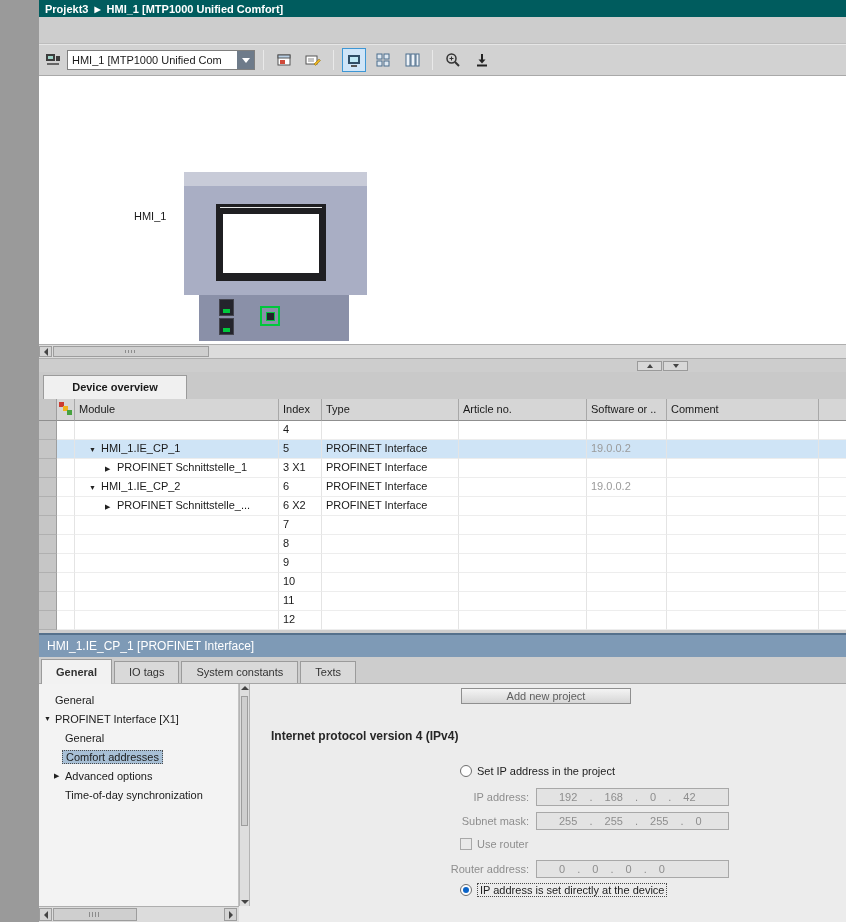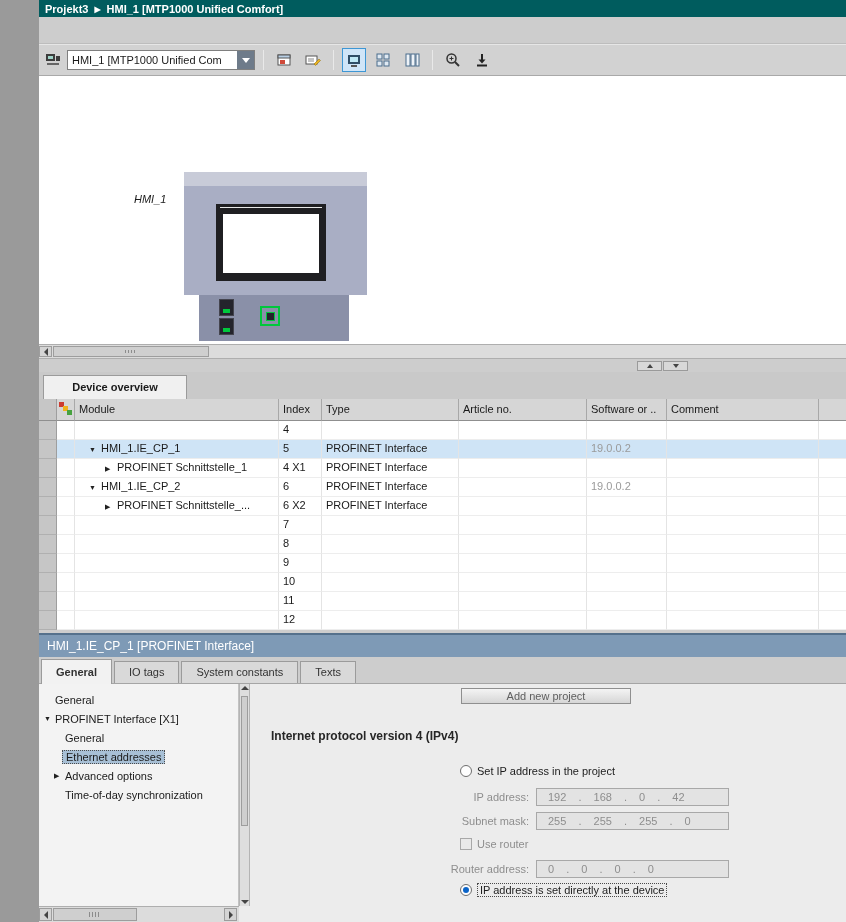--- a/index.html
+++ b/index.html
@@ -25,21 +25,21 @@
   .tb-select-value { flex:1; padding:0 4px; white-space:nowrap; overflow:hidden; }
   .tb-select-arrow { width:17px; height:18px; background:#6e7b8a; display:flex; align-items:center; justify-content:center; }
   .tb-select-arrow::after { content:""; border-left:4px solid transparent; border-right:4px solid transparent; border-top:5px solid #fff; }
   .tb-sep { width:1px; height:20px; background:#a5a5a5; border-right:1px solid #e9e9e9; margin:0 3px; }
   .tb-btn { width:24px; height:24px; border:1px solid transparent; background:transparent;
     display:inline-flex; align-items:center; justify-content:center; cursor:pointer; }
   .tb-btn.active { background:var(--active_tool_bg,#cfe5f8); border:1px solid var(--active_tool_border,#3d96d4); }
 
   
   .device-area { position:absolute; left:0; top:76px; right:0; height:268px; background:#ffffff; }
-  .device-label { position:absolute; left:95px; top:117px;font-style:italic; }
+  .device-label { position:absolute; left:95px; top:134px; }
   .hmi-device { position:absolute; left:145px; top:96px; width:183px; height:169px; }
   .hmi-top { height:14px; background:#c8cbd8; }
   .hmi-body { height:109px; background:var(--device_body,#a9aec4); position:relative; }
   .hmi-bezel { position:absolute; left:32px; top:18px; width:110px; height:77px; background:#1f1f22; }
   .hmi-bezel::before { content:""; position:absolute; left:4px; top:3px; right:4px; height:1px; background:#e8e8e8; }
   .hmi-screen-inner { position:absolute; left:7px; top:10px; right:7px; bottom:8px; background:#ffffff; }
   .hmi-bottom { position:relative; margin-left:15px; width:150px; height:46px; background:var(--device_bottom,#8a90a8); }
   .port { position:absolute; left:20px; width:15px; height:17px; background:#24242c; border:1px solid #44444e; }
   .port::after { content:""; position:absolute; left:3px; bottom:2px; width:7px; height:4px; background:var(--port_green,#00c83c); }
   .port.p1 { top:4px; } .port.p2 { top:23px; }
@@ -128,21 +128,21 @@
   .radio { width:12px; height:12px; border:1px solid #6e6e6e; border-radius:50%; background:#fdfdfd;
     display:inline-flex; align-items:center; justify-content:center; }
   .radio.checked::after { content:""; width:6px; height:6px; border-radius:50%; background:var(--radio_accent,#0b64c8); }
   .radio-label { color:#1c1c1c; }
   .radio-label.focusbox { border:1px dotted #4a4a4a; padding:0 2px; }
   .checkbox { width:12px; height:12px; border:1px solid #a8a8a8; background:#e9e9e9; }
   .check-label { color:#8e8e8e; }
   .form-label { position:absolute; left:340px; width:150px; text-align:right; color:#8e8e8e; }
   .l-ip { top:107px; } .l-sub { top:131px; } .l-rt { top:179px; }
   .form-field { position:absolute; left:497px; width:193px; height:18px; background:#e3e3e3;
-    border:1px solid #a8a8a8; color:#8e8e8e; line-height:16px; padding-left:11px; word-spacing:9px; }
+    border:1px solid #a8a8a8; color:#8e8e8e; line-height:16px; padding-left:22px; word-spacing:9px; }
   .f-ip { top:104px; } .f-sub { top:128px; } .f-rt { top:176px; }
 </style>
 </head>
 <body>
 
 <div class="screen">
 
   <div class="titlebar">
     <span>Projekt3</span>
     <span class="bc-sep">▶</span>
@@ -305,21 +305,21 @@
       <div class="rc ca"></div>
       <div class="rc cs">19.0.0.2</div>
       <div class="rc cc"></div>
       <div class="rc cf"></div>
     </div>
 
     <div class="ov-row">
       <div class="rc-g"></div>
       <div class="rc ci"></div>
       <div class="rc cm lvl1"><span class="twisty">▶</span><span>PROFINET Schnittstelle_1</span></div>
-      <div class="rc cx">4 X1</div>
+      <div class="rc cx">3 X1</div>
       <div class="rc ct">PROFINET Interface</div>
       <div class="rc ca"></div>
       <div class="rc cs"></div>
       <div class="rc cc"></div>
       <div class="rc cf"></div>
     </div>
 
     <div class="ov-row">
       <div class="rc-g"></div>
       <div class="rc ci"></div>
@@ -436,21 +436,21 @@
       <div class="nav-item lv0">
         <span class="ntw">▼</span>
         <span class="nlabel">PROFINET Interface [X1]</span>
       </div>
       <div class="nav-item lv1">
         <span class="ntw"></span>
         <span class="nlabel">General</span>
       </div>
       <div class="nav-item lv1 selected">
         <span class="ntw"></span>
-        <span class="nlabel">Ethernet addresses</span>
+        <span class="nlabel">Comfort addresses</span>
       </div>
       <div class="nav-item lv1">
         <span class="ntw">▶</span>
         <span class="nlabel">Advanced options</span>
       </div>
       <div class="nav-item lv1">
         <span class="ntw"></span>
         <span class="nlabel">Time-of-day synchronization</span>
       </div>
     </div>

